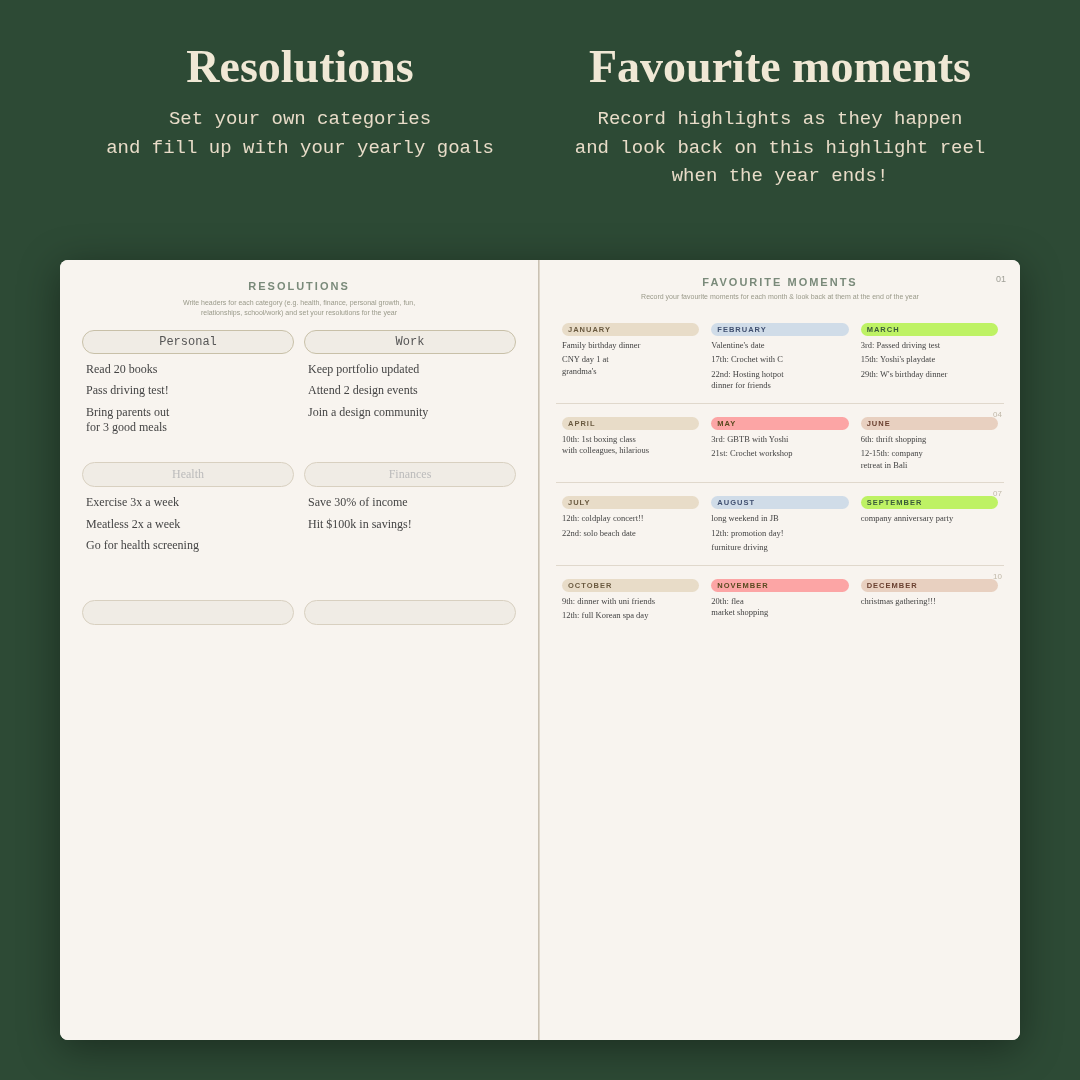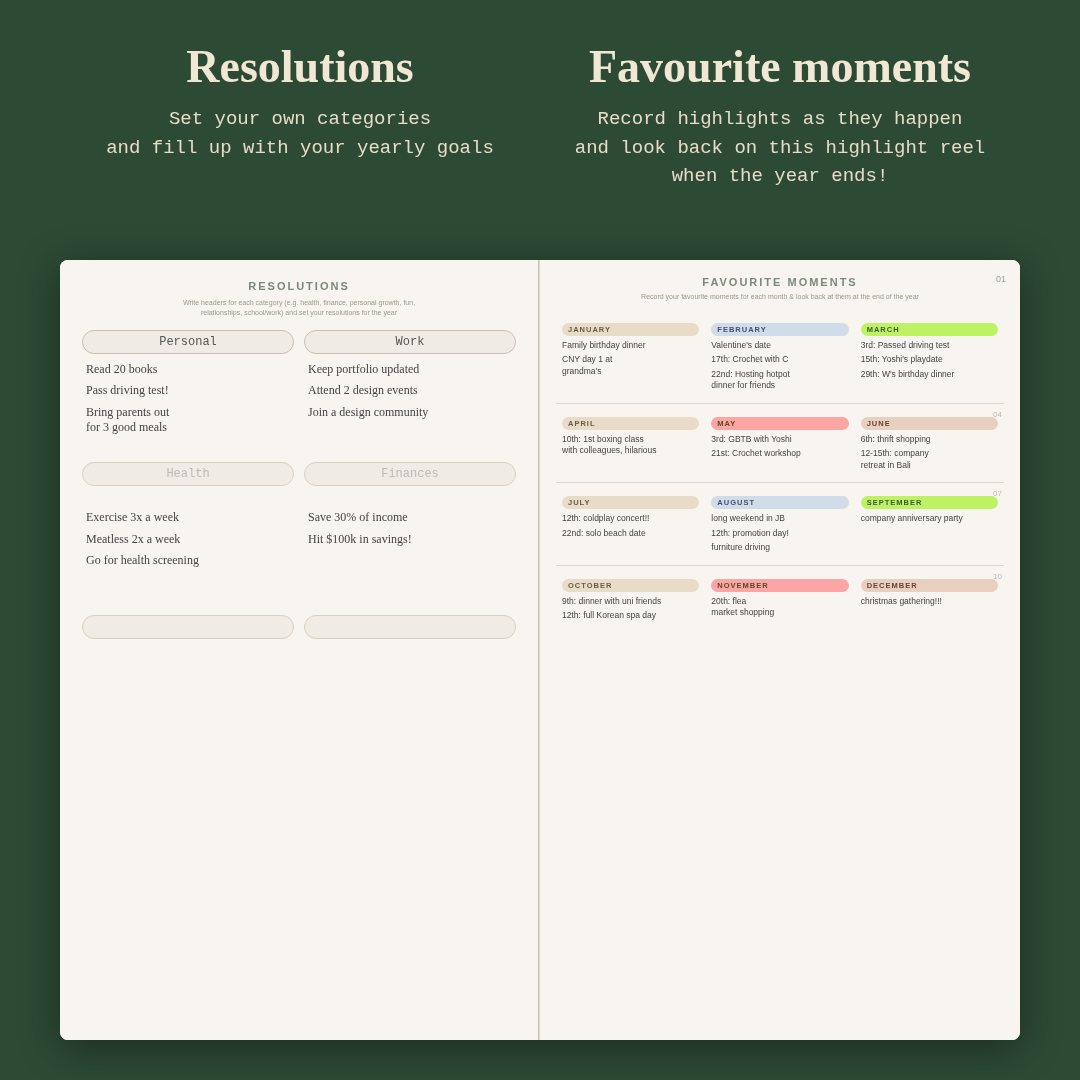--- a/index.html
+++ b/index.html
@@ -116,23 +116,22 @@
     }
 
     .res-empty-label {
       border: 1.5px solid #d8d0c0;
       border-radius: 20px;
       padding: 4px 10px;
       text-align: center;
       font-size: 12px;
       color: #bbb;
       background: #f0ece5;
-      margin-bottom: 24px;
+      margin-bottom: 8px;
       margin-top: 10px;
-      font-family: Liberation Mono, monospace;
     }
 
     
     .right-page {
       width: 50%;
       padding: 16px 16px 16px 16px;
       background: #f8f4ef;
       position: relative;
     }
 
@@ -196,21 +195,21 @@
 
     .month-label.tan { background: #e8dcc8; color: #6a5a40; }
     .month-label.blue { background: #d0dce8; color: #405070; }
     .month-label.green { background: #bef264; color: #3a5a3a; }
     .month-label.peach { background: #e8d0c0; color: #6a4030; }
     .month-label.yellow { background: #fca5a5; color: #5a4a20; }
 
     .moment-text {
       font-size: 8.5px;
       color: #444;
-      font-family: Liberation Sans, sans-serif;
+      font-family: Liberation Serif, serif;
       line-height: 1.35;
       margin-bottom: 3px;
     }
 
     .row-number {
       position: absolute;
       right: 2px;
       top: 6px;
       font-size: 8px;
       color: #c0b8a8;

